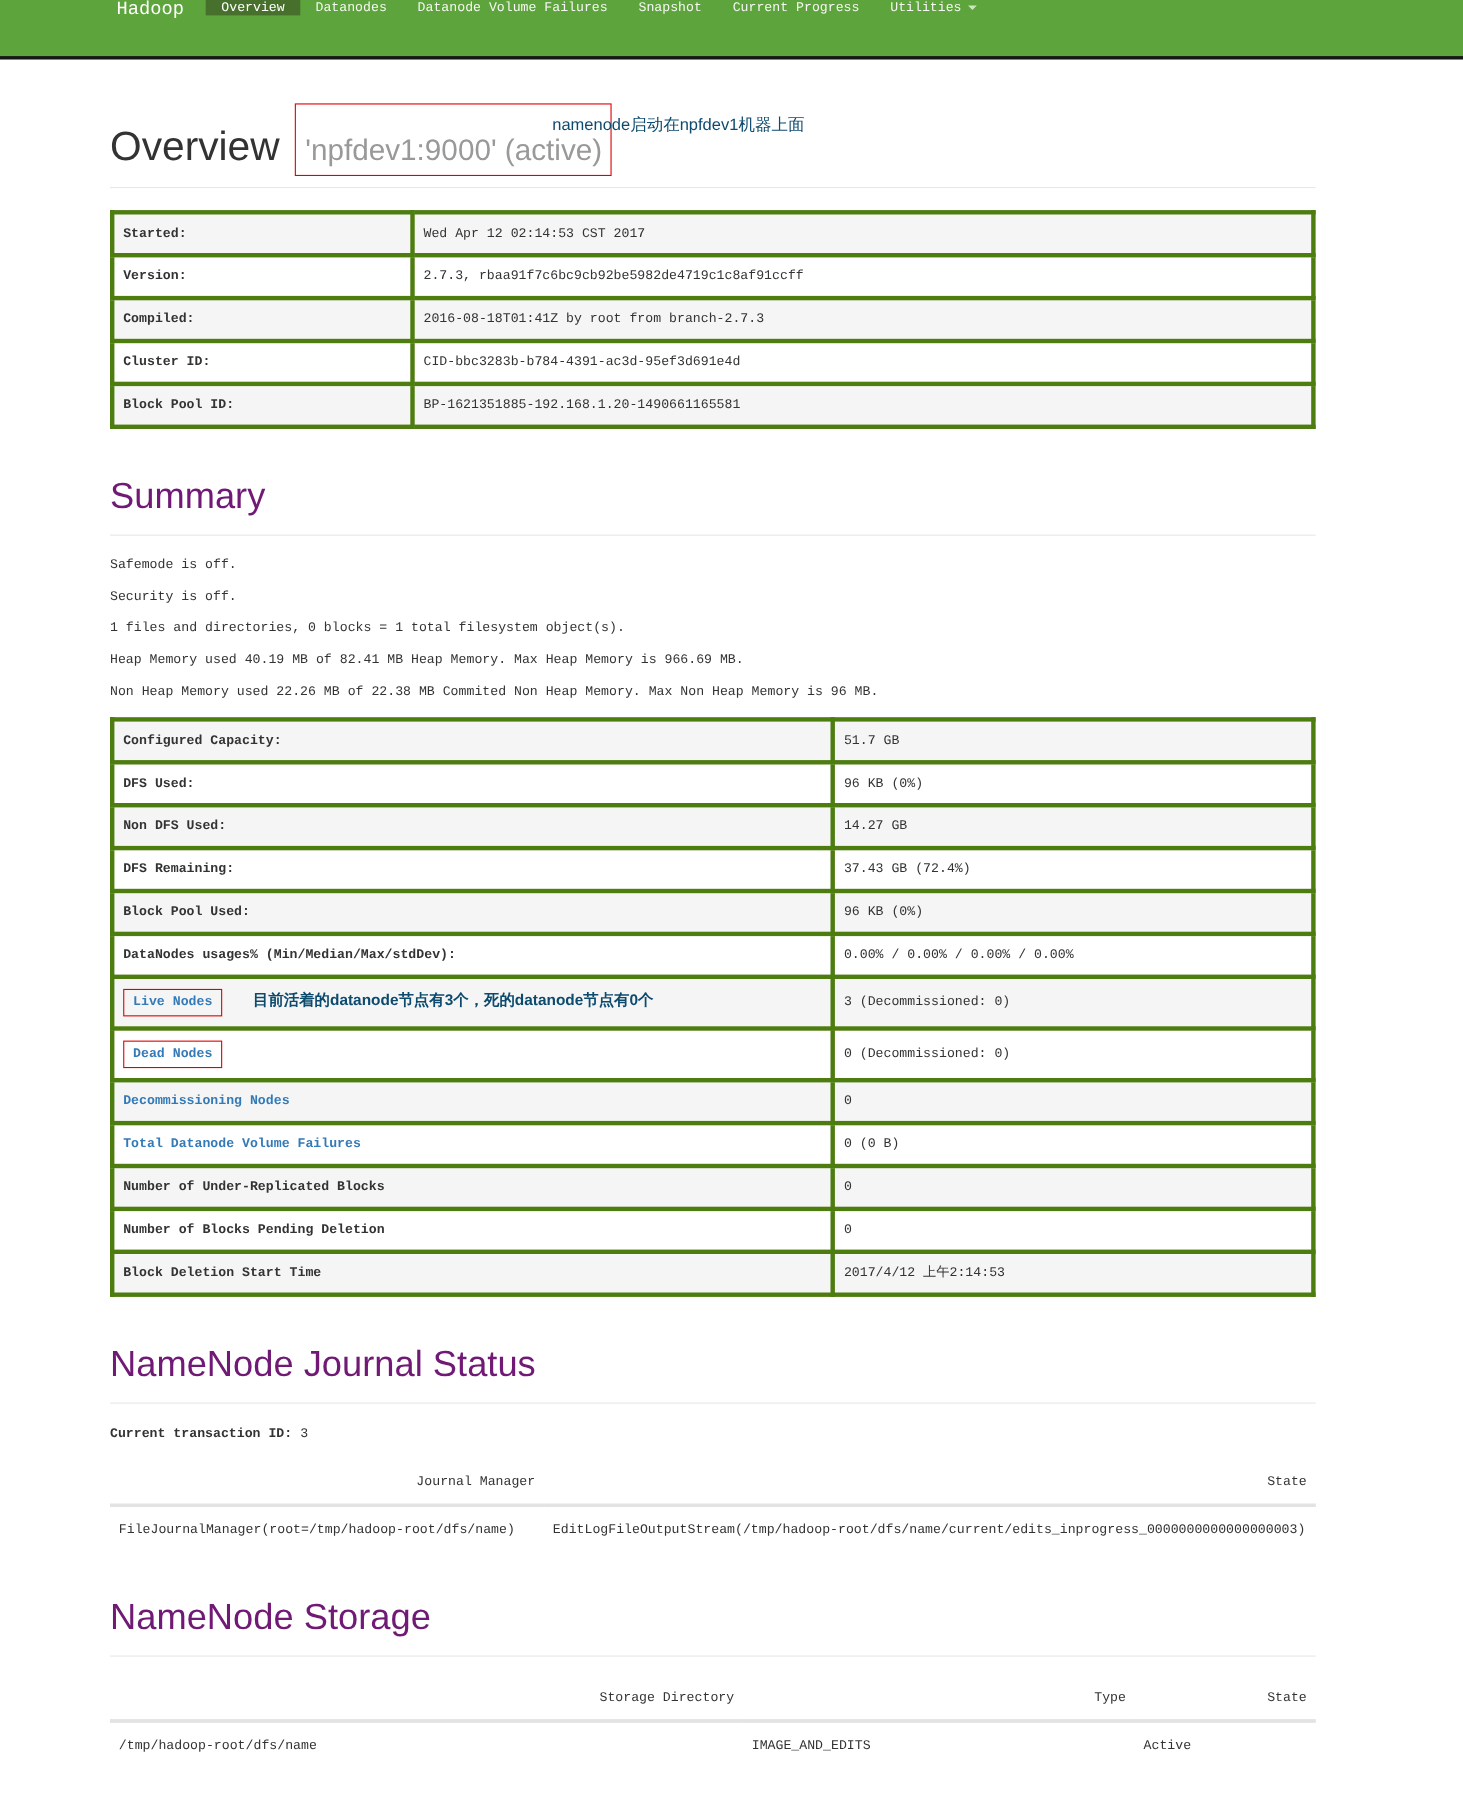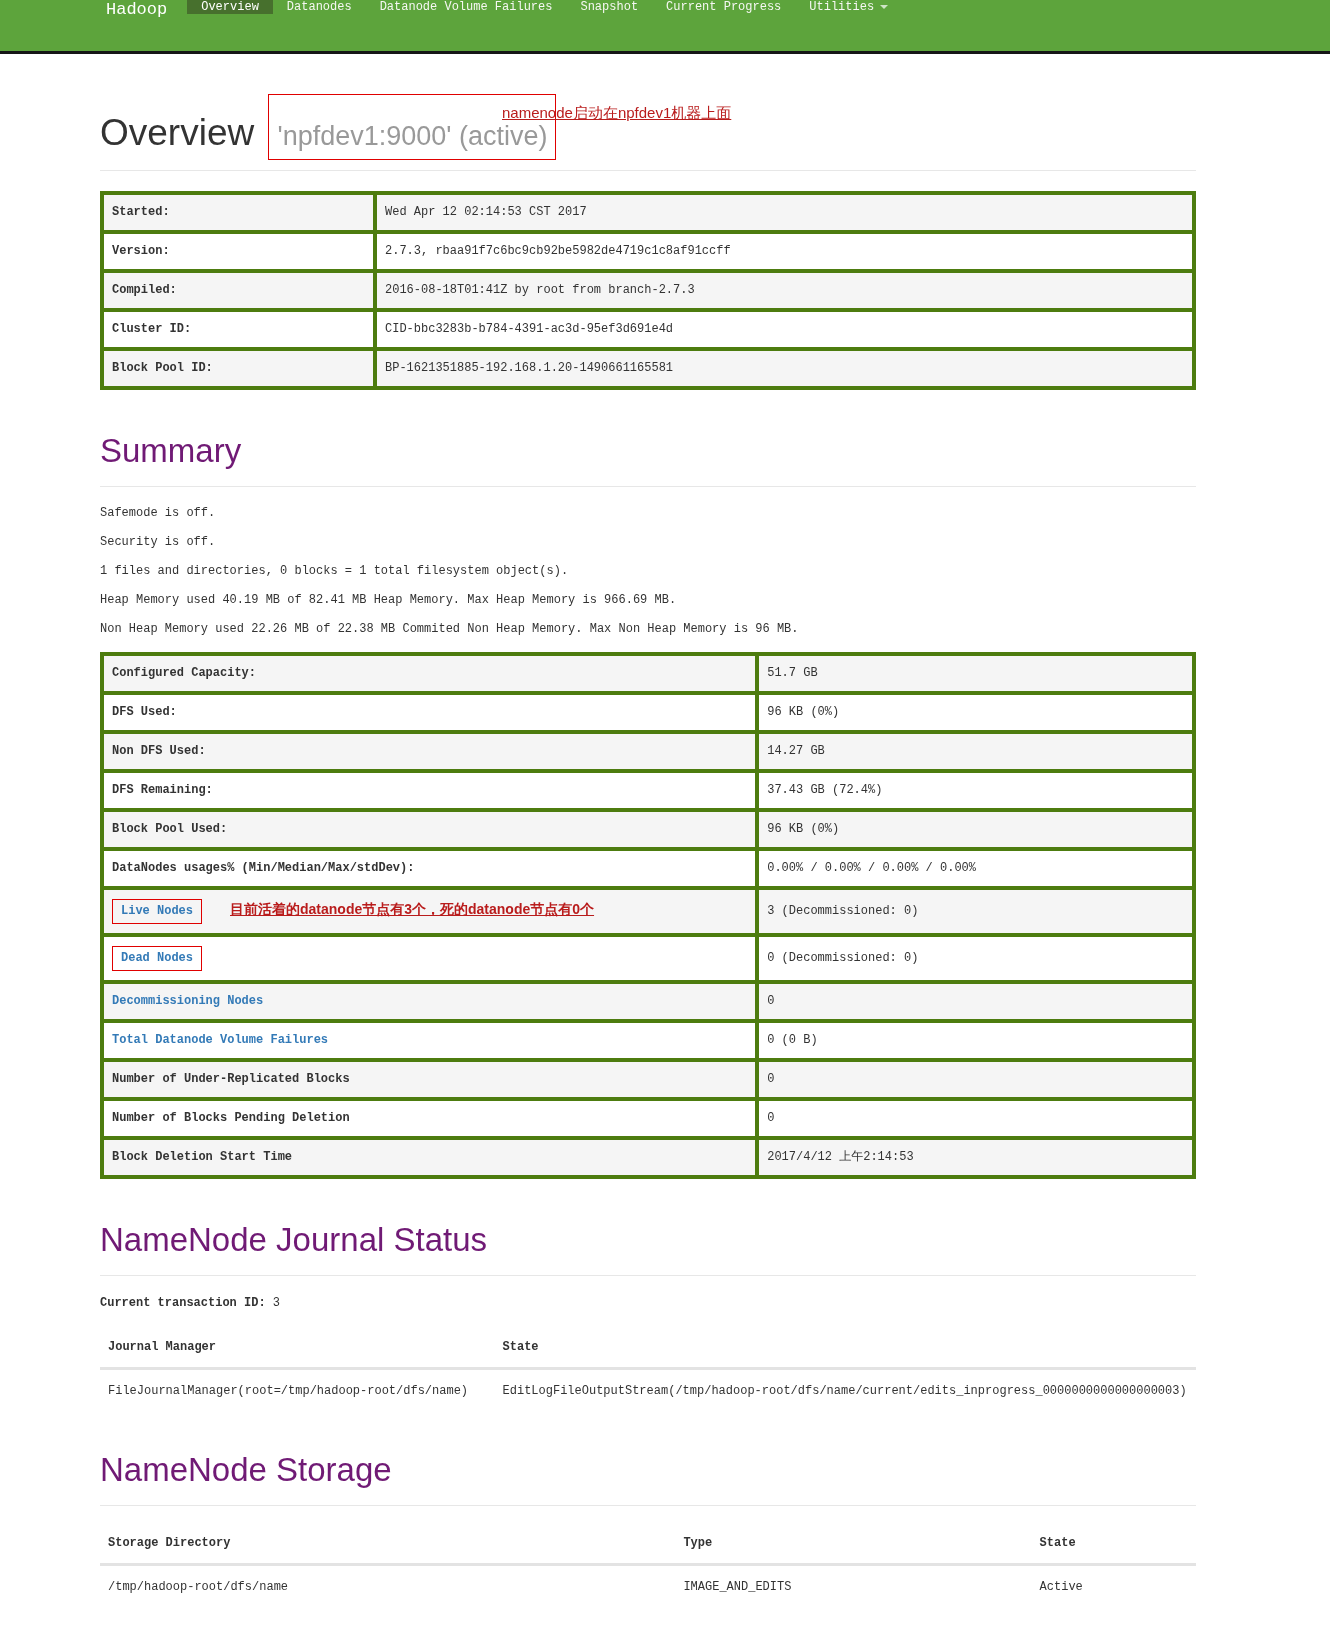--- a/index.html
+++ b/index.html
@@ -19,21 +19,21 @@
     border-right:4px solid transparent; border-top:4px solid rgba(255,255,255,.7); margin-left:6px; }
 
   
   .container { width:1096px; margin-left:100px; position:relative; }
 
   h1.page-title-row { font-family:"Liberation Sans","DejaVu Sans",sans-serif;
     font-weight:400; font-size:37px; color:#333; margin:40px 0 10px; }
   .subtitle-box { border:1px solid #e00000; padding:17px 8px 5px; margin-left:4px; display:inline-block; }
   .subtitle { color:#999; font-size:27px; font-family:"Liberation Sans","DejaVu Sans",sans-serif; }
 
-  .annotation { color:#b91c1c; font-family:"Liberation Sans","DejaVu Sans",sans-serif; font-size:15px;text-decoration:underline; }
+  .annotation { color:#0c4a6e; font-family:"Liberation Sans","DejaVu Sans",sans-serif; font-size:15px; }
   .annotation-top { position:absolute; left:402px; top:10px; white-space:nowrap; }
   .annotation-inline { margin-left:28px; font-size:14px; }
 
   .rule { border:none; border-top:1px solid #e7e7e7; margin:0; }
   .header-rule { margin-bottom:20px; }
 
   h2.section-title { font-family:"Liberation Sans","DejaVu Sans",sans-serif;
     font-weight:400; font-size:33px; color:#701a75; margin:42px 0 16px; }
 
   
@@ -42,21 +42,21 @@
     font-size:12px; line-height:17px; }
   table.bordered tr:nth-child(odd) { background:#f5f5f5; }
   table.info td.lbl { width:25%; font-weight:bold; }
   table.sum td.lbl { width:60%; font-weight:bold; }
   td.lbl.linkcell { font-weight:normal; }
   a.blue-link { color:#337ab7; text-decoration:none; cursor:pointer; }
   .red-box { border:1px solid #e00000; padding:3px 8px; display:inline-block;font-family:Liberation Mono, monospace; }
 
   
   table.bare { width:100%; border-collapse:collapse; }
-  table.bare th { text-align:left; font-weight:bold; padding:10px 8px 13px;
+  table.bare th { text-align:right; font-weight:normal; padding:10px 8px 13px;
     border-bottom:3px solid #e3e3e3; font-size:12px; }
   table.bare td { padding:13px 8px 10px; font-size:12px; line-height:16px; }
   .jm-col1 { width:36%; } .st-col1 { width:52.5%; } .st-col2 { width:32.5%; } .st-col3 { width:15%; }
 
   p.bodyline { margin:0 0 17px; line-height:12px; }
   .txid { margin:6px 0 20px; }
   .txid .lblb { font-weight:bold; }
 
   .footer-rule { margin-top:68px; }
   p.footer-text { margin:20px 0 26px; }

